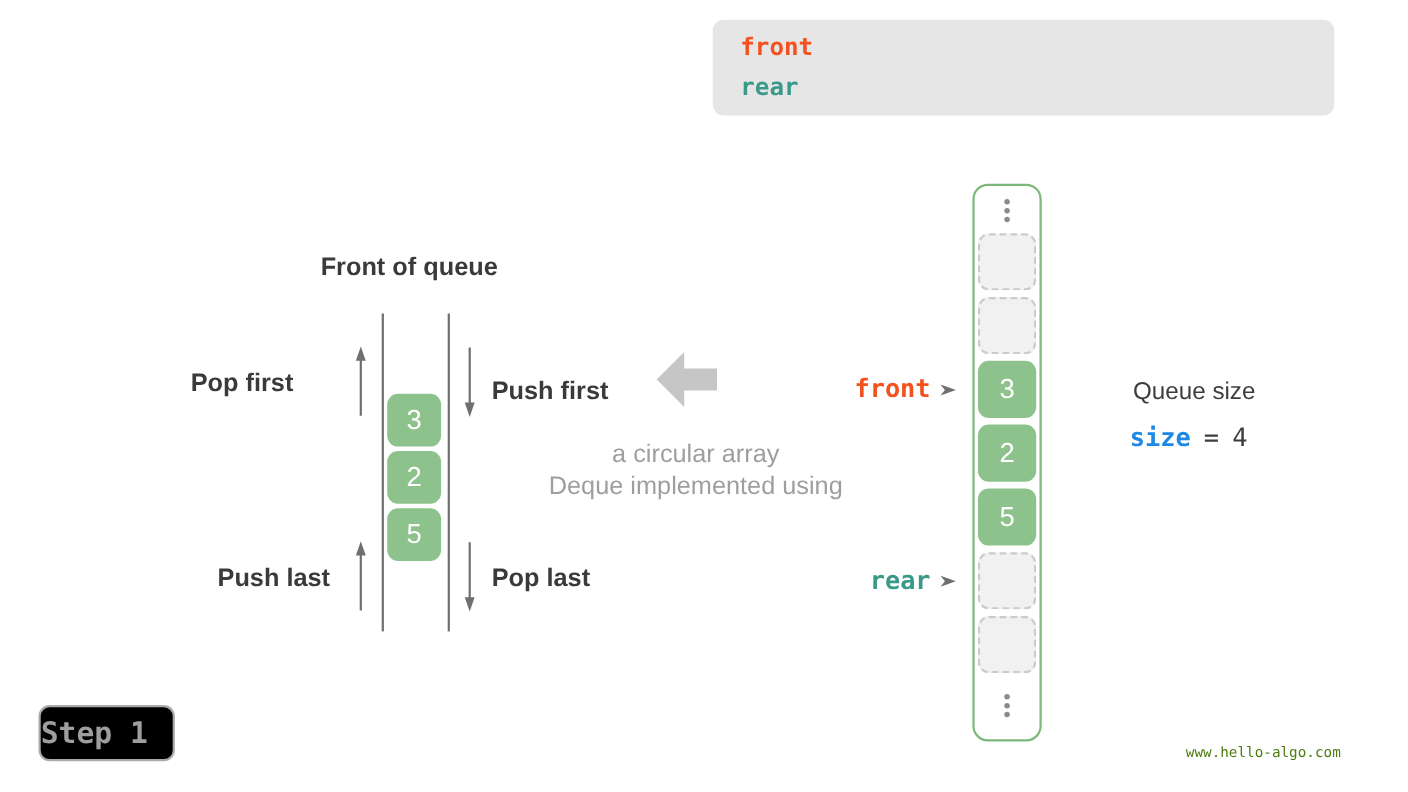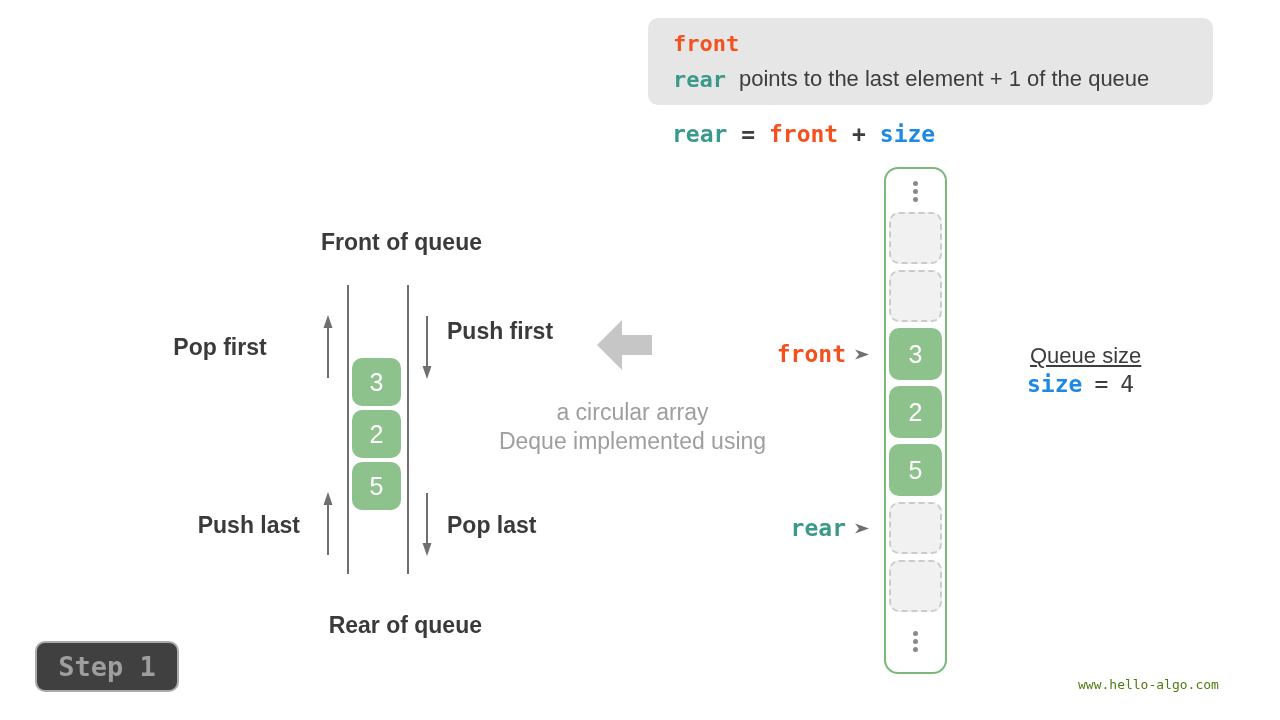--- a/index.html
+++ b/index.html
@@ -19,21 +19,21 @@
     padding:7px 0 0 25px;box-sizing:border-box;
   }
   .info-line{display:flex;align-items:center;height:36px;font-size:22px;color:#3d3d3d;}
   .info-line .kw{font-size:22px;margin-right:13px;}
 
   
   .formula{left:672px;top:121px;font-size:23px;white-space:pre;}
   .formula .op{color:#3d3d3d;font-family:"DejaVu Sans Mono","Liberation Mono",monospace;font-weight:bold;}
 
   
-  .heading{font-size:23px;font-weight:bold;text-align:right;width:220px;color:#3a3a3a;}
+  .heading{font-size:23px;font-weight:bold;text-align:center;width:220px;color:#3a3a3a;}
   .side-label{font-size:23px;font-weight:bold;color:#3a3a3a;width:160px;}
   .vline{width:2px;background:#6f6f6f;top:285px;height:289px;}
   .stack-box{
     left:352px;width:49px;height:48px;border-radius:10px;background:#8ec28c;color:#ffffff;
     font-size:25px;font-weight:500;text-align:center;line-height:48px;
   }
 
   
   .caption{left:470px;top:398px;width:325px;text-align:center;font-size:23px;line-height:29px;color:#9e9e9e;}
 
@@ -49,61 +49,58 @@
     text-align:center;line-height:52px;
   }
   .dots{left:0;right:0;display:flex;flex-direction:column;align-items:center;gap:3px;}
   .dots i{width:5px;height:5px;border-radius:50%;background:#8a8a8a;}
 
   
   .pointer-row{left:720px;width:150px;height:30px;display:flex;align-items:center;justify-content:flex-end;gap:9px;}
   .pointer-row .kw{font-size:23px;line-height:30px;}
 
   
-  .qsize-title{left:1030px;top:343px;font-size:22px;color:#3d3d3d;text-decoration:underline;}
-  .qsize-line{left:1027px;top:371px;font-size:23px;}
+  .qsize-title{left:1030px;top:343px;font-size:22px;color:#3d3d3d;}
+  .qsize-line{left:1027px;top:384px;font-size:23px;}
   .qsize-line .op,.qsize-line .val{
     font-family:"DejaVu Sans Mono","Liberation Mono",monospace;font-weight:500;color:#3d3d3d;margin-left:12px;
   }
 
   
   .step-badge{
-    left:35px;top:641px;width:144px;height:51px;border:2px solid #ababab;border-radius:10px;
-    background:#404040;box-sizing:border-box;text-align:center;line-height:47px;
+    left:35px;top:641px;width:124px;height:51px;border:2px solid #ababab;border-radius:10px;
+    background:#000000;box-sizing:border-box;text-align:left;line-height:47px;
     font-family:"DejaVu Sans Mono","Liberation Mono",monospace;font-weight:600;font-size:27px;color:#9e9e9e;
   }
 
   
   .watermark{left:1078px;top:677px;font-family:"DejaVu Sans Mono","Liberation Mono",monospace;font-size:13px;color:#4d7c0f;font-weight:normal;text-align:center;}
 </style>
 </head>
 <body>
 
 <div class="stage">
 
   <div class="abs info-box">
     <div class="info-line">
       <span class="kw mono orange">front</span>
     </div>
     <div class="info-line">
       <span class="kw mono teal">rear</span>
-      <span>points to the last element + 1 of the queue</span>
     </div>
   </div>
 
-  <div class="abs formula"><span class="mono teal">rear</span><span class="op"> </span><span class="op">=</span><span class="op"> </span><span class="mono orange">front</span><span class="op"> </span><span class="op">+</span><span class="op"> </span><span class="mono blue">size</span></div>
 
   <div class="abs heading" style="left:262px;top:229px;">Front of queue</div>
-  <div class="abs heading" style="left:262px;top:612px;">Rear of queue</div>
 
   <div class="abs vline" style="left:347px;"></div>
   <div class="abs vline" style="left:407px;"></div>
 
   <div class="abs side-label" style="left:140px;top:334px;text-align:center;">Pop first</div>
-  <div class="abs side-label" style="left:447px;top:318px;">Push first</div>
+  <div class="abs side-label" style="left:447px;top:342px;">Push first</div>
   <div class="abs side-label" style="left:140px;top:512px;text-align:right;">Push last</div>
   <div class="abs side-label" style="left:447px;top:512px;">Pop last</div>
 
   <svg class="abs" style="left:322px;top:314px;" width="12" height="66">
     <line x1="6" y1="64" x2="6" y2="11" stroke="#6f6f6f" stroke-width="2"></line>
     <polygon points="6,1 1.5,14 10.5,14" fill="#6f6f6f"></polygon>
   </svg>
   <svg class="abs" style="left:421px;top:314px;" width="12" height="66">
     <line x1="6" y1="2" x2="6" y2="55" stroke="#6f6f6f" stroke-width="2"></line>
     <polygon points="6,65 1.5,52 10.5,52" fill="#6f6f6f"></polygon>

